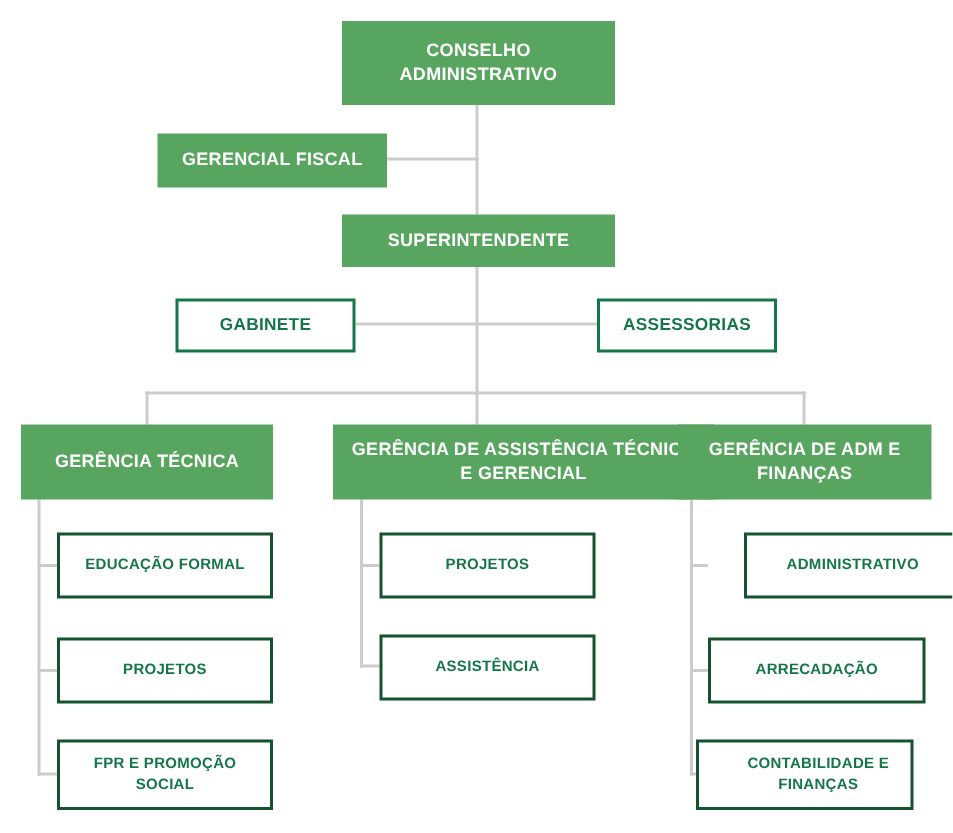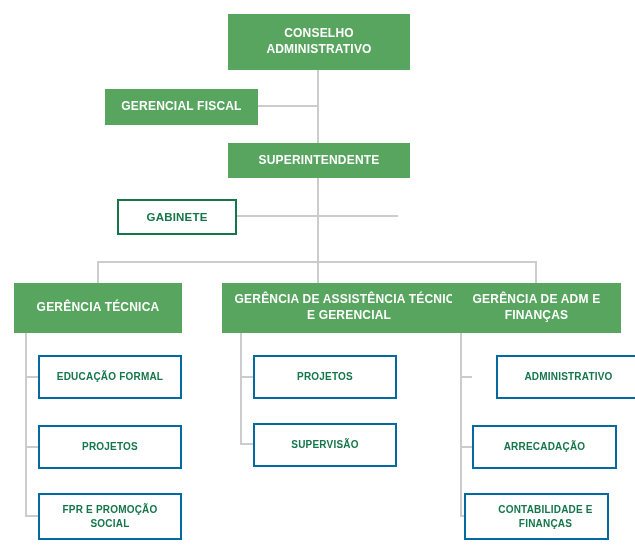--- a/index.html
+++ b/index.html
@@ -31,21 +31,21 @@
   .node.outlined {
     background:#ffffff;
     border:2px solid #15764a;
     color:#15764a;
     font-size:11.5px;
     line-height:1.3;
     padding:16px 8px;
   }
   .node.child {
     background:#ffffff;
-    border:2px solid #0369a1;
+    border:2px solid #14532d;
     color:#15764a;
     font-size:10px;
     line-height:1.35;
     padding:0 10px;
   }
 </style>
 </head>
 <body>
 
 <div class="canvas">
@@ -73,36 +73,37 @@
   <div class="line h" style="left:460px; top:515px; width:12px;"></div>
 
   <div class="node green" style="left:228px; top:14px; width:182px; height:56px;">CONSELHO ADMINISTRATIVO</div>
 
   <div class="node green" style="left:105px; top:89px; width:153px; height:36px;">GERENCIAL FISCAL</div>
 
   <div class="node green" style="left:228px; top:143px; width:182px; height:35px;">SUPERINTENDENTE</div>
 
   <div class="node outlined" style="left:117px; top:199px; width:120px; height:35px;">GABINETE</div>
 
+  <div class="node outlined" style="left:398px; top:199px; width:120px; height:35px;">ASSESSORIAS</div>
 
   <div class="node green" style="left:14px; top:283px; width:168px; height:50px;">GERÊNCIA TÉCNICA</div>
 
   <div class="node green" style="left:222px; top:283px; width:254px; height:50px;">GERÊNCIA DE ASSISTÊNCIA TÉCNICA E GERENCIAL</div>
 
   <div class="node green" style="left:452px; top:283px; width:169px; height:50px;">GERÊNCIA DE ADM E FINANÇAS</div>
 
   <div class="node child" style="left:38px; top:355px; width:144px; height:44px;">EDUCAÇÃO FORMAL</div>
 
   <div class="node child" style="left:38px; top:425px; width:144px; height:44px;">PROJETOS</div>
 
   <div class="node child" style="left:38px; top:493px; width:144px; height:47px;">FPR E PROMOÇÃO SOCIAL</div>
 
   <div class="node child" style="left:253px; top:355px; width:144px; height:44px;">PROJETOS</div>
 
-  <div class="node child" style="left:253px; top:423px; width:144px; height:44px;">SUPERVISÃO</div>
+  <div class="node child" style="left:253px; top:423px; width:144px; height:44px;">ASSISTÊNCIA</div>
 
   <div class="node child" style="left:472px; top:355px; width:145px; height:44px;margin-left:24px;">ADMINISTRATIVO</div>
 
   <div class="node child" style="left:472px; top:425px; width:145px; height:44px;text-align:center;">ARRECADAÇÃO</div>
 
   <div class="node child" style="left:464px; top:493px; width:145px; height:47px;padding-left:28px;">CONTABILIDADE E FINANÇAS</div>
 
 </div>
 
 </body></html>

